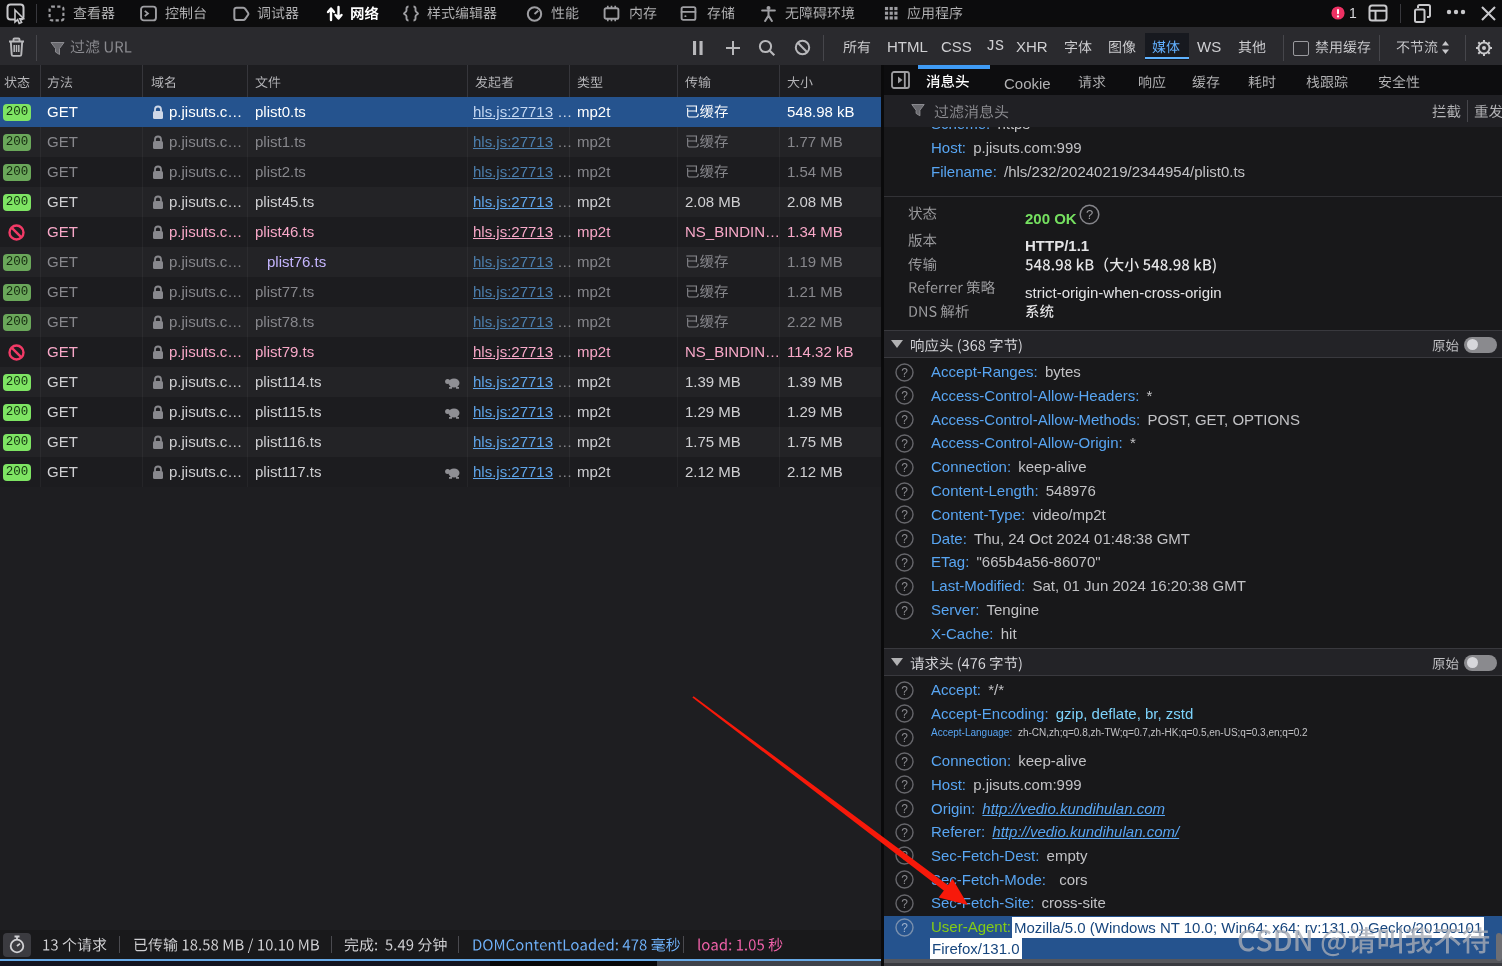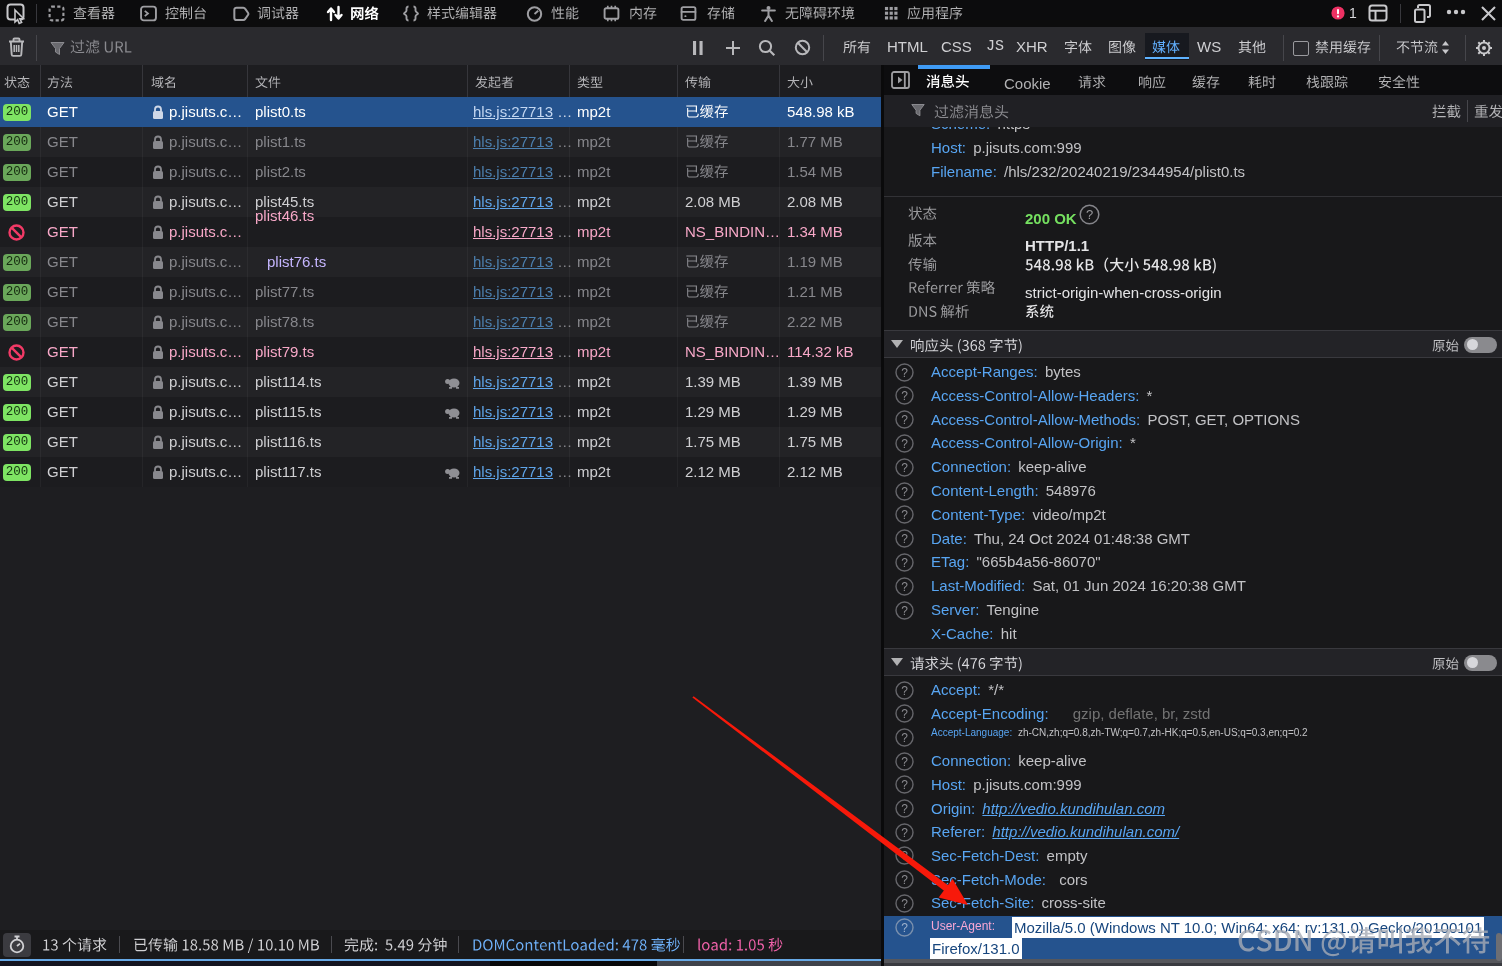--- a/index.html
+++ b/index.html
@@ -298,21 +298,21 @@
 <svg class="a" style="left:8px;top:224px" width="17" height="17" viewBox="0 0 17 17">
     <circle cx="8.5" cy="8.5" r="7" fill="none" stroke="#f23a66" stroke-width="2.4"></circle>
     <path d="M3.6 3.6 L13.4 13.4" stroke="#f23a66" stroke-width="2.4"></path>
   </svg>
 <div class="a" style="left:47.0px;top:221.0px;font-size:15px;line-height:22px;color:#f8a8c8;white-space:nowrap;">GET</div>
 <svg class="a" style="left:151px;top:225px" width="14" height="15" viewBox="0 0 14 15">
     <path d="M4 6 V4.5 a3 3 0 0 1 6 0 V6" fill="none" stroke="#88888d" stroke-width="1.8"></path>
     <rect x="2" y="6" width="10" height="8" rx="1.5" fill="#88888d"></rect>
   </svg>
 <div class="a" style="left:169.0px;top:221.0px;font-size:15px;line-height:22px;color:#f8a8c8;white-space:nowrap;">p.jisuts.c…</div>
-<div class="a" style="left:255.0px;top:205px;font-size:15px;line-height:22px;color:#f8a8c8;white-space:nowrap;">plist46.ts</div>
+<div class="a" style="left:255.0px;top:221.0px;font-size:15px;line-height:22px;color:#f8a8c8;white-space:nowrap;">plist46.ts</div>
 <div class="a" style="left:473px;top:221px;font-size:15px;line-height:22px;color:#f8a8c8;white-space:nowrap"><span style="text-decoration:underline">hls.js:27713</span> <span style="color:#87878c">…</span></div>
 <div class="a" style="left:577.0px;top:221.0px;font-size:15px;line-height:22px;color:#f8a8c8;white-space:nowrap;">mp2t</div>
 <div class="a" style="left:685.0px;top:221.0px;font-size:15px;line-height:22px;color:#f8a8c8;white-space:nowrap;">NS_BINDIN…</div>
 <div class="a" style="left:787.0px;top:221.0px;font-size:15px;line-height:22px;color:#f8a8c8;white-space:nowrap;">1.34 MB</div>
 <div class="a" style="left:0.0px;top:247.0px;width:881.0px;height:30.0px;background:#232326"></div>
 <div class="a" style="left:40.0px;top:247.0px;width:1.0px;height:30.0px;background:rgba(255,255,255,0.045)"></div>
 <div class="a" style="left:142.0px;top:247.0px;width:1.0px;height:30.0px;background:rgba(255,255,255,0.045)"></div>
 <div class="a" style="left:247.0px;top:247.0px;width:1.0px;height:30.0px;background:rgba(255,255,255,0.045)"></div>
 <div class="a" style="left:467.0px;top:247.0px;width:1.0px;height:30.0px;background:rgba(255,255,255,0.045)"></div>
 <div class="a" style="left:569.0px;top:247.0px;width:1.0px;height:30.0px;background:rgba(255,255,255,0.045)"></div>
@@ -683,21 +683,21 @@
 <div class="a" style="left:1466.5px;top:657px;width:11px;height:11px;background:#d7d7db;border-radius:6px"></div>
 <svg class="a" style="left:895px;top:680.5px" width="19" height="19" viewBox="0 0 19 19">
     <circle cx="9.5" cy="9.5" r="8.5" fill="none" stroke="#66666b" stroke-width="1.4"></circle>
     <text x="9.5" y="13.6" font-size="12" fill="#8a8a8f" text-anchor="middle" font-family="Liberation Sans">?</text>
   </svg>
 <div class="a" style="left:931px;top:679.0px;font-size:15px;line-height:22px;white-space:nowrap"><span style="color:#58a5f2">Accept:</span> <span style="margin-left:3px;color:#c2c2c5">*/*</span></div>
 <svg class="a" style="left:895px;top:704.2px" width="19" height="19" viewBox="0 0 19 19">
     <circle cx="9.5" cy="9.5" r="8.5" fill="none" stroke="#66666b" stroke-width="1.4"></circle>
     <text x="9.5" y="13.6" font-size="12" fill="#8a8a8f" text-anchor="middle" font-family="Liberation Sans">?</text>
   </svg>
-<div class="a" style="left:931px;top:702.7px;font-size:15px;line-height:22px;white-space:nowrap"><span style="color:#58a5f2">Accept-Encoding:</span> <span style="margin-left:20px;color:#737373">gzip, deflate, br, zstd</span></div>
+<div class="a" style="left:931px;top:702.7px;font-size:15px;line-height:22px;white-space:nowrap"><span style="color:#58a5f2">Accept-Encoding:</span> <span style="margin-left:3px;color:#7dd3fc">gzip, deflate, br, zstd</span></div>
 <svg class="a" style="left:895px;top:727.9px" width="19" height="19" viewBox="0 0 19 19">
     <circle cx="9.5" cy="9.5" r="8.5" fill="none" stroke="#66666b" stroke-width="1.4"></circle>
     <text x="9.5" y="13.6" font-size="12" fill="#8a8a8f" text-anchor="middle" font-family="Liberation Sans">?</text>
   </svg>
 <div class="a" style="left:931px;top:722px;font-size:10px;line-height:22px;white-space:nowrap"><span style="color:#58a5f2">Accept-Language:</span> <span style="margin-left:3px;color:#c2c2c5">zh-CN,zh;q=0.8,zh-TW;q=0.7,zh-HK;q=0.5,en-US;q=0.3,en;q=0.2</span></div>
 <svg class="a" style="left:895px;top:751.6px" width="19" height="19" viewBox="0 0 19 19">
     <circle cx="9.5" cy="9.5" r="8.5" fill="none" stroke="#66666b" stroke-width="1.4"></circle>
     <text x="9.5" y="13.6" font-size="12" fill="#8a8a8f" text-anchor="middle" font-family="Liberation Sans">?</text>
   </svg>
 <div class="a" style="left:931px;top:750.1px;font-size:15px;line-height:22px;white-space:nowrap"><span style="color:#58a5f2">Connection:</span> <span style="margin-left:3px;color:#c2c2c5">keep-alive</span></div>
@@ -729,21 +729,21 @@
 <svg class="a" style="left:895px;top:893.8px" width="19" height="19" viewBox="0 0 19 19">
     <circle cx="9.5" cy="9.5" r="8.5" fill="none" stroke="#66666b" stroke-width="1.4"></circle>
     <text x="9.5" y="13.6" font-size="12" fill="#8a8a8f" text-anchor="middle" font-family="Liberation Sans">?</text>
   </svg>
 <div class="a" style="left:931px;top:892.3px;font-size:15px;line-height:22px;white-space:nowrap"><span style="color:#58a5f2">Sec-Fetch-Site:</span> <span style="margin-left:3px;color:#c2c2c5">cross-site</span></div>
 <div class="a" style="left:884.0px;top:916.0px;width:618.0px;height:43.0px;background:#25538e"></div>
 <svg class="a" style="left:895px;top:917.5px" width="19" height="19" viewBox="0 0 19 19">
     <circle cx="9.5" cy="9.5" r="8.5" fill="none" stroke="#7a90ad" stroke-width="1.4"></circle>
     <text x="9.5" y="13.6" font-size="12" fill="#9db1cc" text-anchor="middle" font-family="Liberation Sans">?</text>
   </svg>
-<div class="a" style="left:931px;top:916px;font-size:12px;line-height:21.5px;color:#f9a8d4;white-space:nowrap">User-Agent:</div>
+<div class="a" style="left:931px;top:916px;font-size:15px;line-height:21.5px;color:#84cc16;white-space:nowrap">User-Agent:</div>
 <div class="a" style="left:1012px;top:917px;font-size:15px;line-height:21px;background:#ffffff;color:#17467e;white-space:nowrap;padding:0 2px">Mozilla/5.0 (Windows NT 10.0; Win64; x64; rv:131.0) Gecko/20100101</div>
 <div class="a" style="left:930px;top:938px;font-size:15px;line-height:21px;background:#ffffff;color:#17467e;white-space:nowrap;padding:0 2px">Firefox/131.0</div>
 <div class="a" style="left:884.0px;top:959.0px;width:618.0px;height:4.0px;background:#56575c"></div>
 <div class="a" style="left:884.0px;top:963.0px;width:618.0px;height:3.0px;background:#3a3b40"></div>
 <div class="a" style="left:1496.0px;top:933.0px;width:6.0px;height:28.0px;background:#6d6e73;border-radius:3px"></div>
 <svg class="a" style="left:680px;top:680px;z-index:9" width="310" height="240" viewBox="0 0 310 240">
     <polygon points="12.4,17.4 13.6,16.2 268.3,205.4 265.0,211.4" fill="#f7190a"></polygon>
     <polygon points="288,225 258.6,217.4 272.6,199.0" fill="#f7190a"></polygon>
   </svg>
 <svg class="a " style="left:1237.0px;top:918.4px;z-index:10;" width="255" height="41" viewBox="0 0 255 41">

